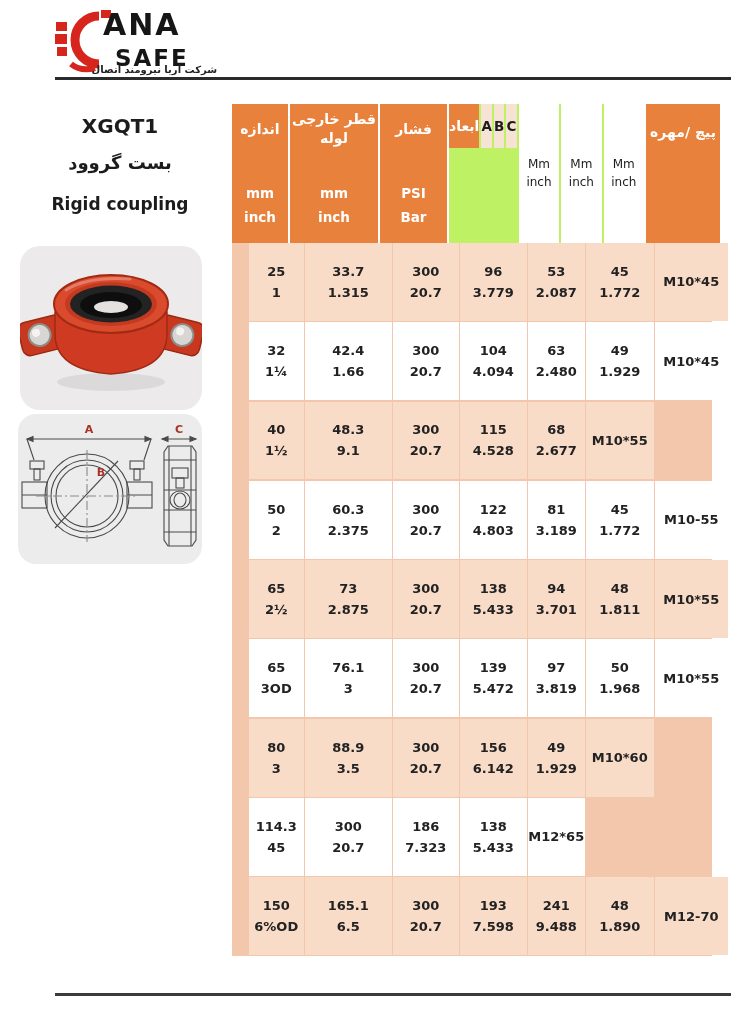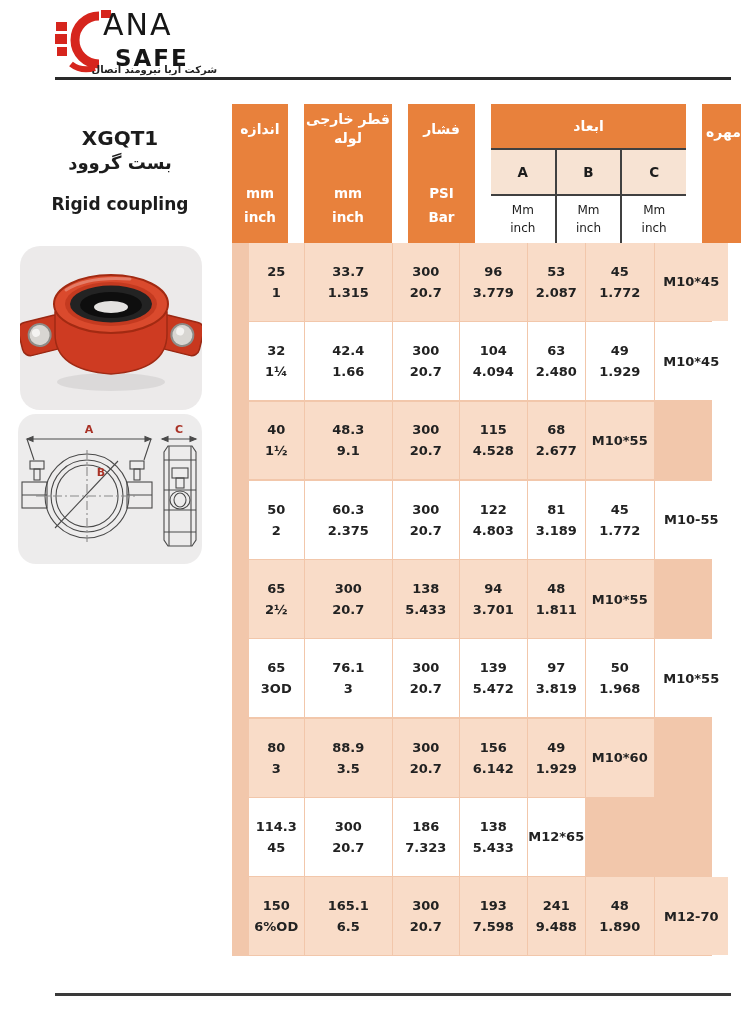--- a/index.html
+++ b/index.html
@@ -2,53 +2,53 @@
 <html><head>
 <meta charset="utf-8">
 <style>
   html,body{margin:0;padding:0;background:#ffffff;}
   .page{position:relative;width:741px;height:1024px;background:#fff;overflow:hidden;
         font-family:"DejaVu Sans","Liberation Sans",sans-serif;color:#1c1c1c;}
 
   
   .brand{position:absolute;left:55px;top:4px;width:180px;height:72px;}
   .brand-emblem{position:absolute;left:0;top:2px;}
-  .brand-name-top{position:absolute;left:48px;top:6px;font-size:30px;font-weight:400;
+  .brand-name-top{position:absolute;left:48px;top:6px;font-size:30px;font-weight:700;
         letter-spacing:2px;color:#161616;line-height:1;text-align:right;}
   .brand-name-bottom{position:absolute;left:60px;top:35px;font-size:23px;font-weight:800;
         letter-spacing:2px;color:#161616;line-height:1;margin-top:8px;}
   .brand-tagline{position:absolute;left:52px;top:60px;width:110px;font-size:10px;font-weight:700;
         color:#222;text-align:center;direction:rtl;white-space:nowrap;}
   .top-rule{position:absolute;left:55px;top:77px;width:676px;height:3px;background:#2a2a2a;}
   .bottom-rule{position:absolute;left:55px;top:993px;width:676px;height:3px;background:#3a3a3a;}
 
   
-  .product-code{position:absolute;left:20px;top:126px;width:200px;text-align:center;
+  .product-code{position:absolute;left:20px;top:114px;width:200px;text-align:center;
         font-size:20px;font-weight:700;}
   .product-fa{position:absolute;left:20px;top:152px;width:200px;text-align:center;
         font-size:18px;font-weight:700;direction:rtl;}
   .product-en{position:absolute;left:20px;top:194px;width:200px;text-align:center;
         font-size:17px;font-weight:700;}
   .photo-card{position:absolute;left:20px;top:246px;width:182px;height:164px;
         background:#eceaea;border-radius:20px;overflow:hidden;}
   .diagram-card{position:absolute;left:18px;top:414px;width:184px;height:150px;
         background:#edecec;border-radius:18px;overflow:hidden;}
 
   
   .spec-table{position:absolute;left:232px;top:104px;width:480px;}
-  .thead{display:grid;grid-template-columns:56px 88px 67px 195px 74px;gap:16px;
+  .thead{display:grid;grid-template-columns:56px 88px 67px 195px 74px;gap:2px;
         background:#fff;height:139px;}
   .hcol{background:var(--accent);color:#fff;display:flex;flex-direction:column;align-items:center;}
   .htitle{height:50px;display:flex;flex-direction:column;justify-content:center;align-items:center;
         font-size:14px;font-weight:700;line-height:1.35;text-align:center;}
   .hspacer{flex:1;}
   .hunits{margin-bottom:14px;text-align:center;font-size:13.5px;font-weight:700;line-height:24px;}
   .hcol-bolt{justify-content:center;}
   .hcol-bolt .htitle{height:auto;margin-top:19px;}
-  .dims-group{display:flex;flex-direction:column;background:#404040;gap:2px;}
+  .dims-group{display:flex;background:#bef264;gap:2px;}
   .dims-title{height:44px;background:var(--accent);color:#fff;display:flex;align-items:center;
         justify-content:center;font-size:14px;font-weight:700;}
   .dims-abc{display:grid;grid-template-columns:1fr 1fr 1fr;gap:2px;height:44px;}
   .dims-abc .abc-cell{background:var(--subpeach);display:flex;align-items:center;justify-content:center;
         font-size:13.5px;font-weight:700;color:#1c1c1c;}
   .dims-sub{display:grid;grid-template-columns:1fr 1fr 1fr;gap:2px;flex:1;}
   .dims-sub .sub-cell{background:#fff;display:flex;flex-direction:column;align-items:center;
         justify-content:center;font-size:12px;color:#1c1c1c;line-height:1.45;}
 
   .tbody{display:grid;grid-auto-rows:77.8px;row-gap:1.5px;background:var(--grid);
@@ -339,20 +339,24 @@
           <div class="tcell">
             <div>M10-55</div>
           </div>
         </div>
         <div class="trow peach">
           <div class="tcell">
             <div>65</div>
             <div>2½</div>
           </div>
           <div class="tcell">
+            <div>73</div>
+            <div>2.875</div>
+          </div>
+          <div class="tcell">
             <div>300</div>
             <div>20.7</div>
           </div>
           <div class="tcell">
             <div>138</div>
             <div>5.433</div>
           </div>
           <div class="tcell">
             <div>94</div>
             <div>3.701</div>

